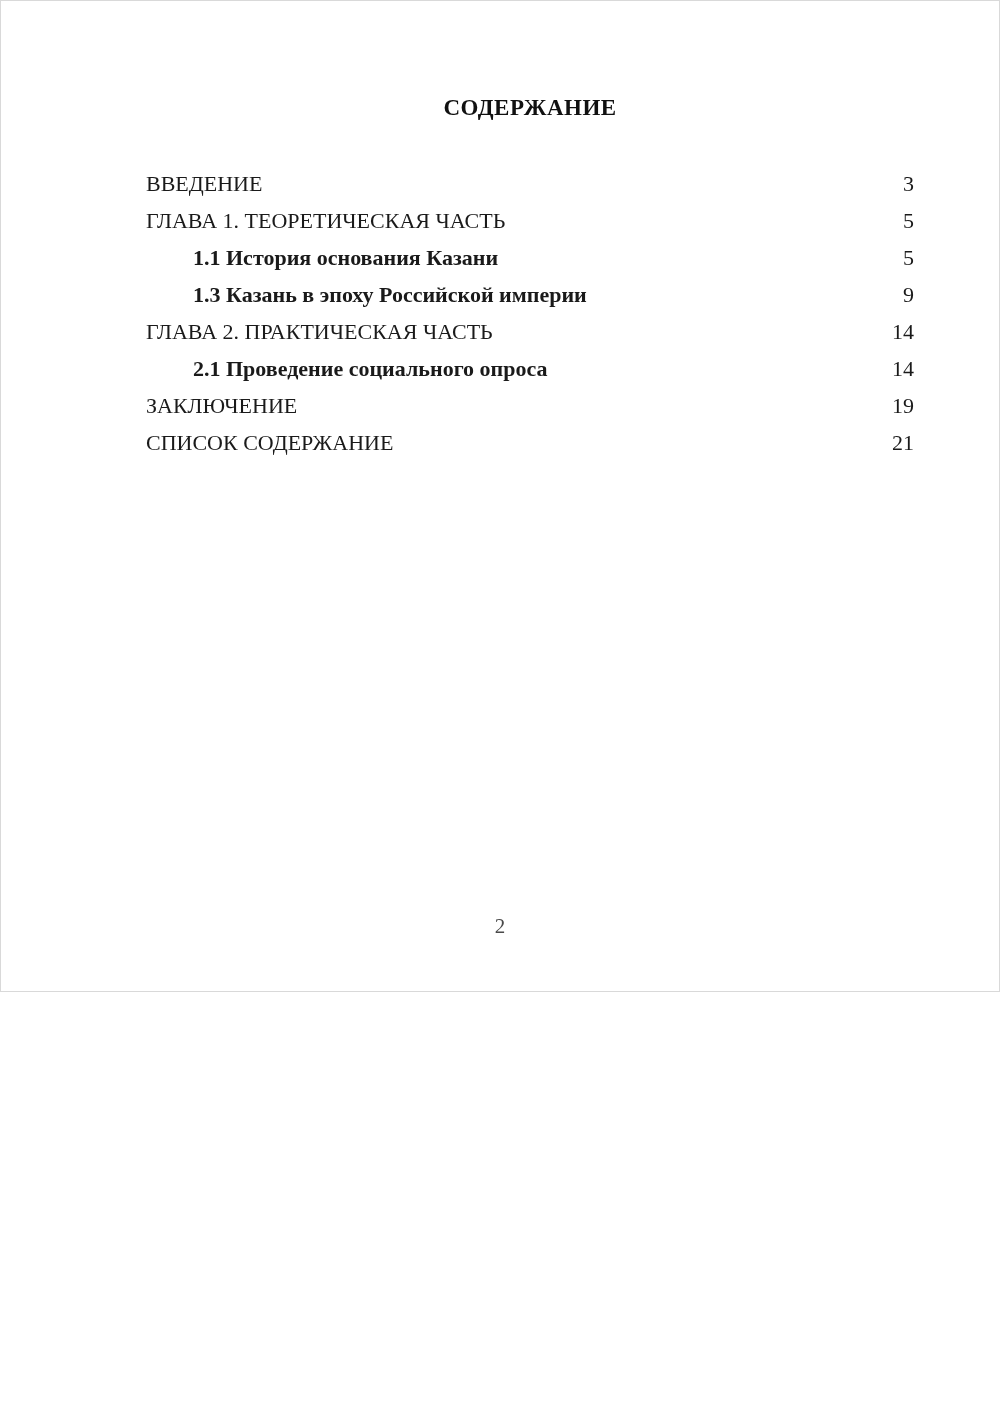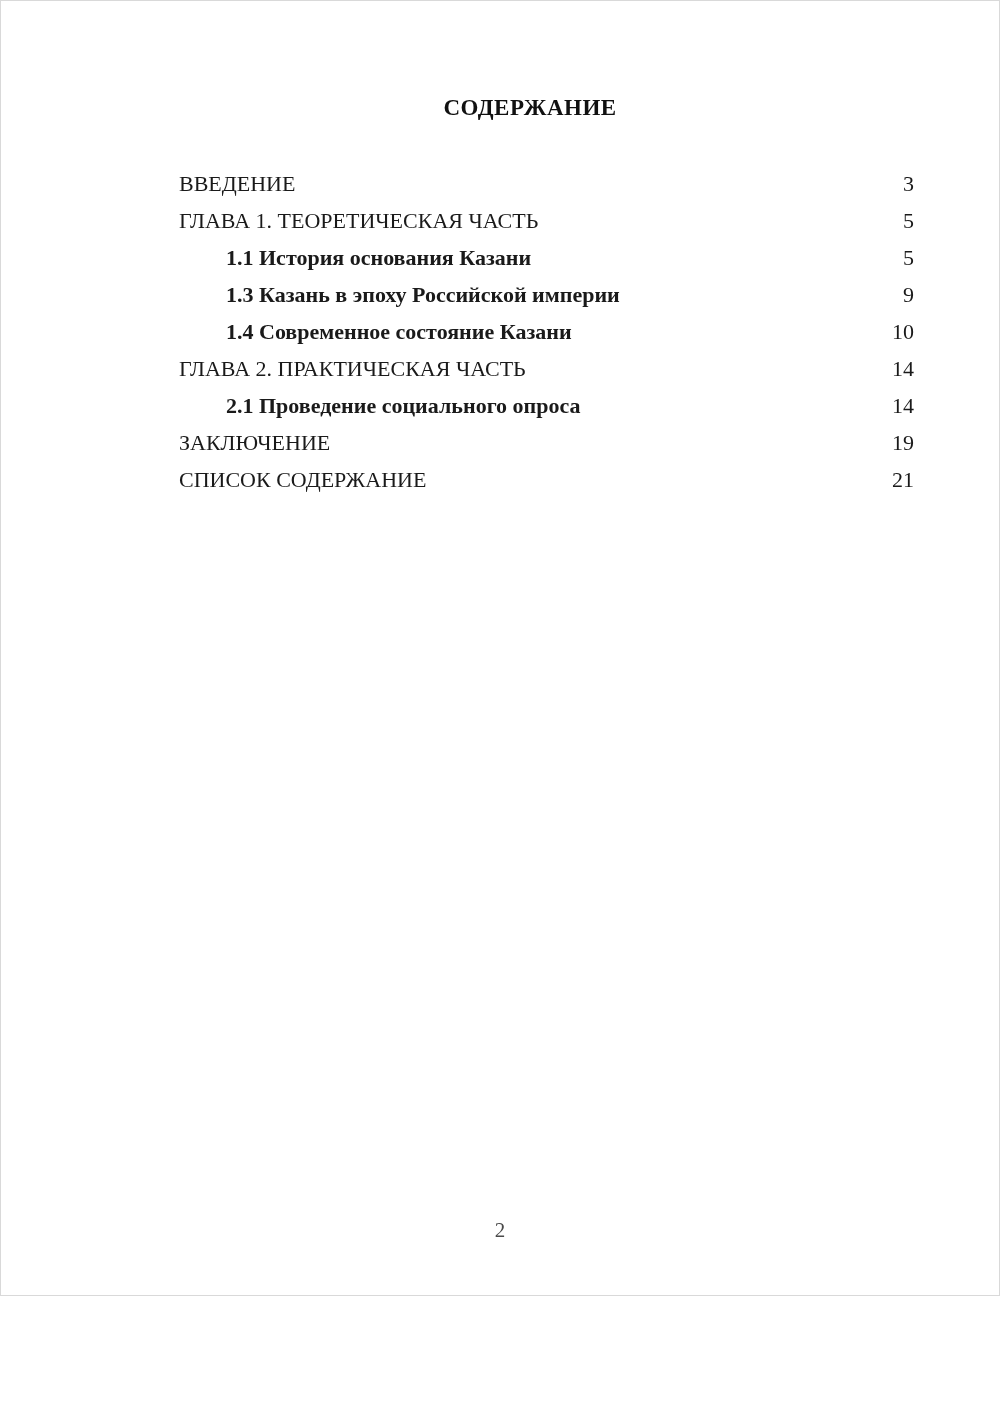--- a/index.html
+++ b/index.html
@@ -3,21 +3,21 @@
 <meta charset="utf-8">
 <style>
   html, body {
     margin: 0;
     padding: 0;
     background: #ffffff;
   }
   .page {
     position: relative;
     width: 1000px;
-    height: 1296px;
+    height: 992px;
     background: #ffffff;
     box-sizing: border-box;
     border: 1px solid #d9d9d9;
     font-family: "Liberation Serif", "DejaVu Serif", serif;
     color: #1a1a1a;
     overflow: hidden;
   }
   .content {
     position: absolute;
     top: 94px;
@@ -39,21 +39,20 @@
   .toc-row {
     display: flex;
     justify-content: space-between;
     align-items: baseline;
     font-size: 22px;
     line-height: 37px;
     color: #1a1a1a;
   }
   .toc-row .toc-label {
     white-space: nowrap;
-    margin-left: 33px;
   }
   .toc-row .toc-page {
     white-space: nowrap;
     text-align: right;
   }
   .toc-row.indent-1 .toc-label {
     padding-left: 47px;
     font-weight: bold;
   }
   .page-number {
@@ -90,24 +89,20 @@
         <span class="toc-label">1.1 История основания Казани</span>
         <span class="toc-page">5</span>
       </div>
 
 
       <div class="toc-row indent-1">
         <span class="toc-label">1.3 Казань в эпоху Российской империи</span>
         <span class="toc-page">9</span>
       </div>
 
-      <div class="toc-row indent-1">
-        <span class="toc-label">1.4 Современное состояние Казани</span>
-        <span class="toc-page">10</span>
-      </div>
 
       <div class="toc-row indent-0">
         <span class="toc-label">ГЛАВА 2. ПРАКТИЧЕСКАЯ ЧАСТЬ</span>
         <span class="toc-page">14</span>
       </div>
 
       <div class="toc-row indent-1">
         <span class="toc-label">2.1 Проведение социального опроса</span>
         <span class="toc-page">14</span>
       </div>

